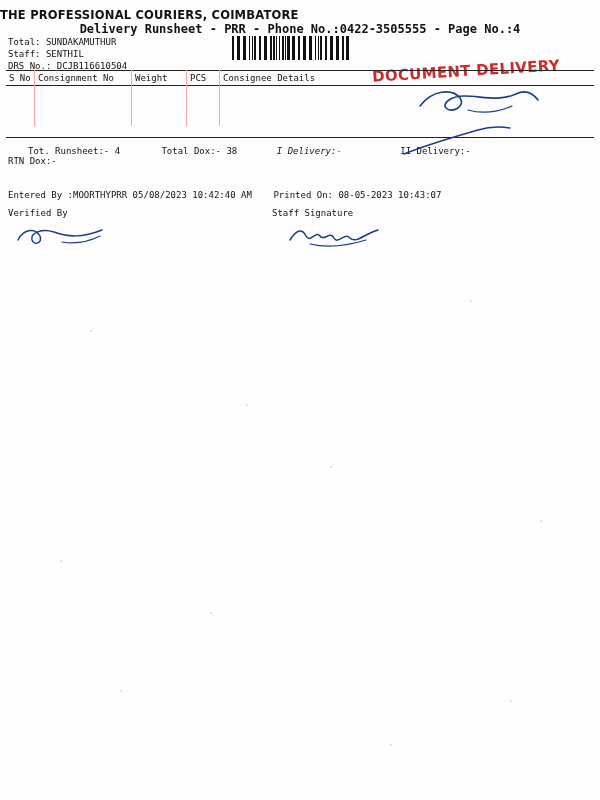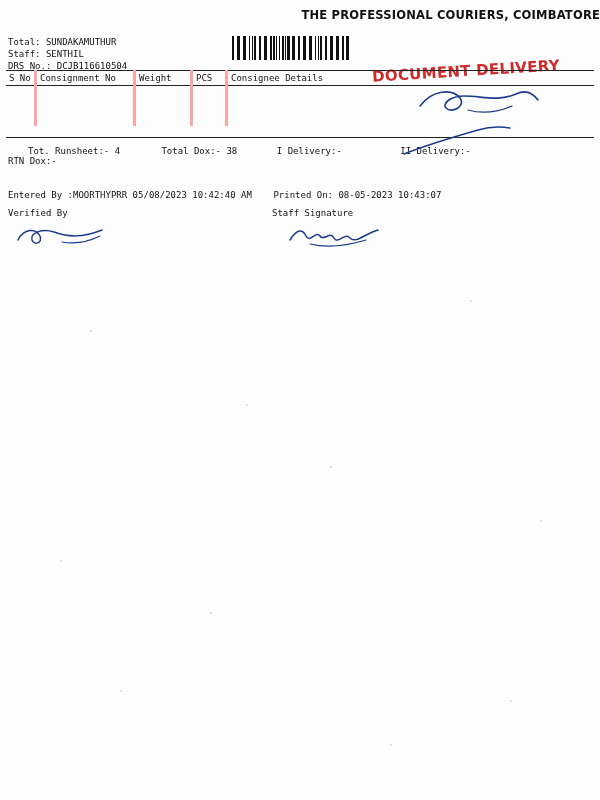--- a/index.html
+++ b/index.html
@@ -25,21 +25,21 @@
   
   .speckle {
     position: absolute;
     width: 2px; height: 2px;
     background: #d8d8d8;
     border-radius: 50%;
   }
   .hdr-title {
     position: absolute;
     top: 8px; left: 0; width: 600px;
-    text-align: right;
+    text-align: left;
     font-family: "DejaVu Sans", sans-serif;
     font-weight: bold;
     font-size: 11.5px;
     letter-spacing: 0.2px;
   }
   .hdr-sub {
     position: absolute;
     top: 22px; left: 0; width: 600px;
     text-align: center;
     font-family: "DejaVu Sans Mono", monospace;
@@ -76,21 +76,21 @@
   .tbl {
     position: absolute;
     left: 6px;
     top: 70px;
     width: 588px;
     border-collapse: collapse;
     font-size: 9px;
   }
   .tbl th, .tbl td {
     border-left: 1px solid #222;
-    border-right: 3px solid #fca5a5;
+    border-right: 1px solid #fca5a5;
     padding: 2px 3px;
     text-align: left;
     font-weight: normal;
     white-space: nowrap;
   }
   .tbl thead tr { border-top: 1px solid #222; border-bottom: 1px solid #222; }
   .tbl tbody tr td { border-bottom: none; }
   .tbl th:first-child, .tbl td:first-child { border-left: none; }
   .tbl th:last-child, .tbl td:last-child { border-right: none; }
   .col-sno { width: 22px; }
@@ -107,21 +107,21 @@
   }
   .totals {
     position: absolute;
     left: 8px; top: 146px;
     width: 584px;
     font-size: 9px;
   }
   .totals span { display: inline-block; }
   .t1 { width: 128px; margin-left: 20px; }
   .t2 { width: 110px; }
-  .t3 { width: 118px; }
+  .t3 { width: 118px; font-style: italic; }
   .t4 { width: 120px; }
   .t5 { width: 100px; }
   .times {
     position: absolute;
     left: 8px; top: 168px;
     font-size: 9px;
   }
   .times span { display: inline-block; }
   .o1 { width: 128px; }
   .o2 { width: 128px; }
@@ -154,20 +154,21 @@
   }
   .sig { position: absolute; }
   .sig svg { display: block; }
 </style>
 </head>
 <body>
 
 <div class="page">
 
   <div class="hdr-title">THE PROFESSIONAL COURIERS, COIMBATORE</div>
+  <div class="hdr-sub">Delivery Runsheet - PRR - Phone No.:0422-3505555 - Page No.:4</div>
 
   <div class="meta-left">
     <div>Total: SUNDAKAMUTHUR</div>
     <div>Staff: SENTHIL</div>
     <div>DRS No.: DCJB116610504</div>
   </div>
 
   <div class="barcode">
       <i style="left: 0px; width: 2px;"></i>
       <i style="left: 5px; width: 3px;"></i>

